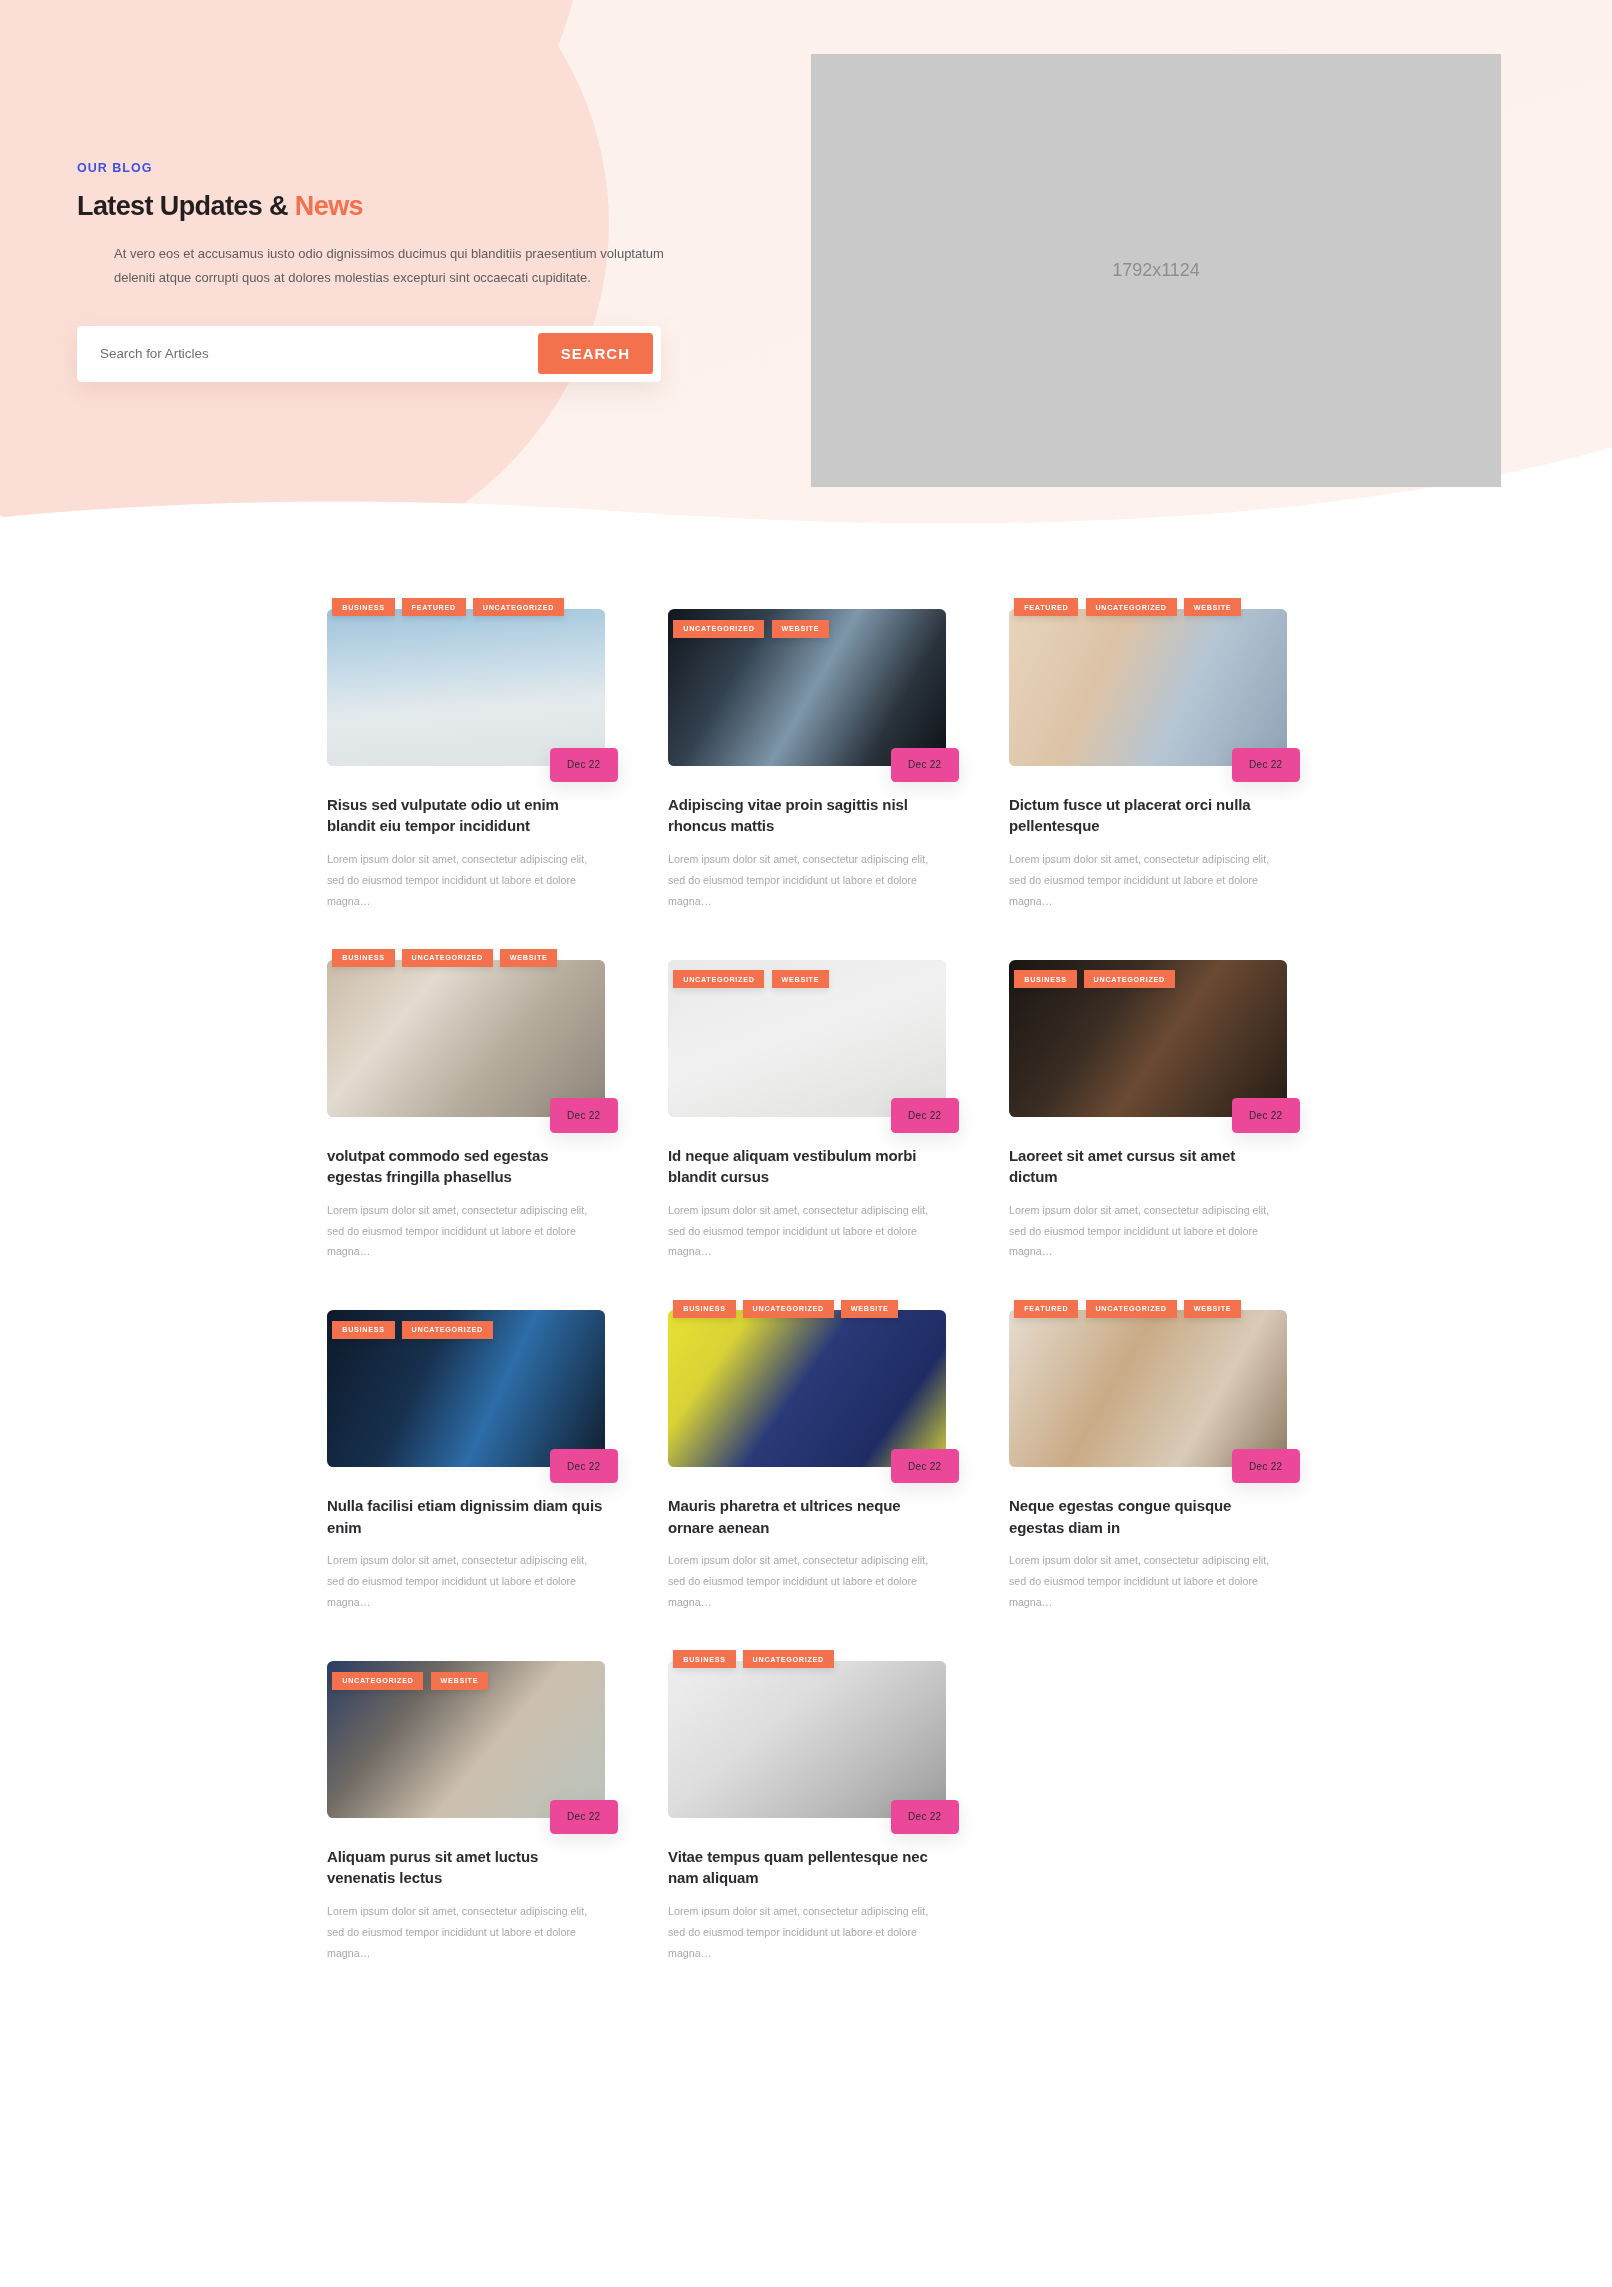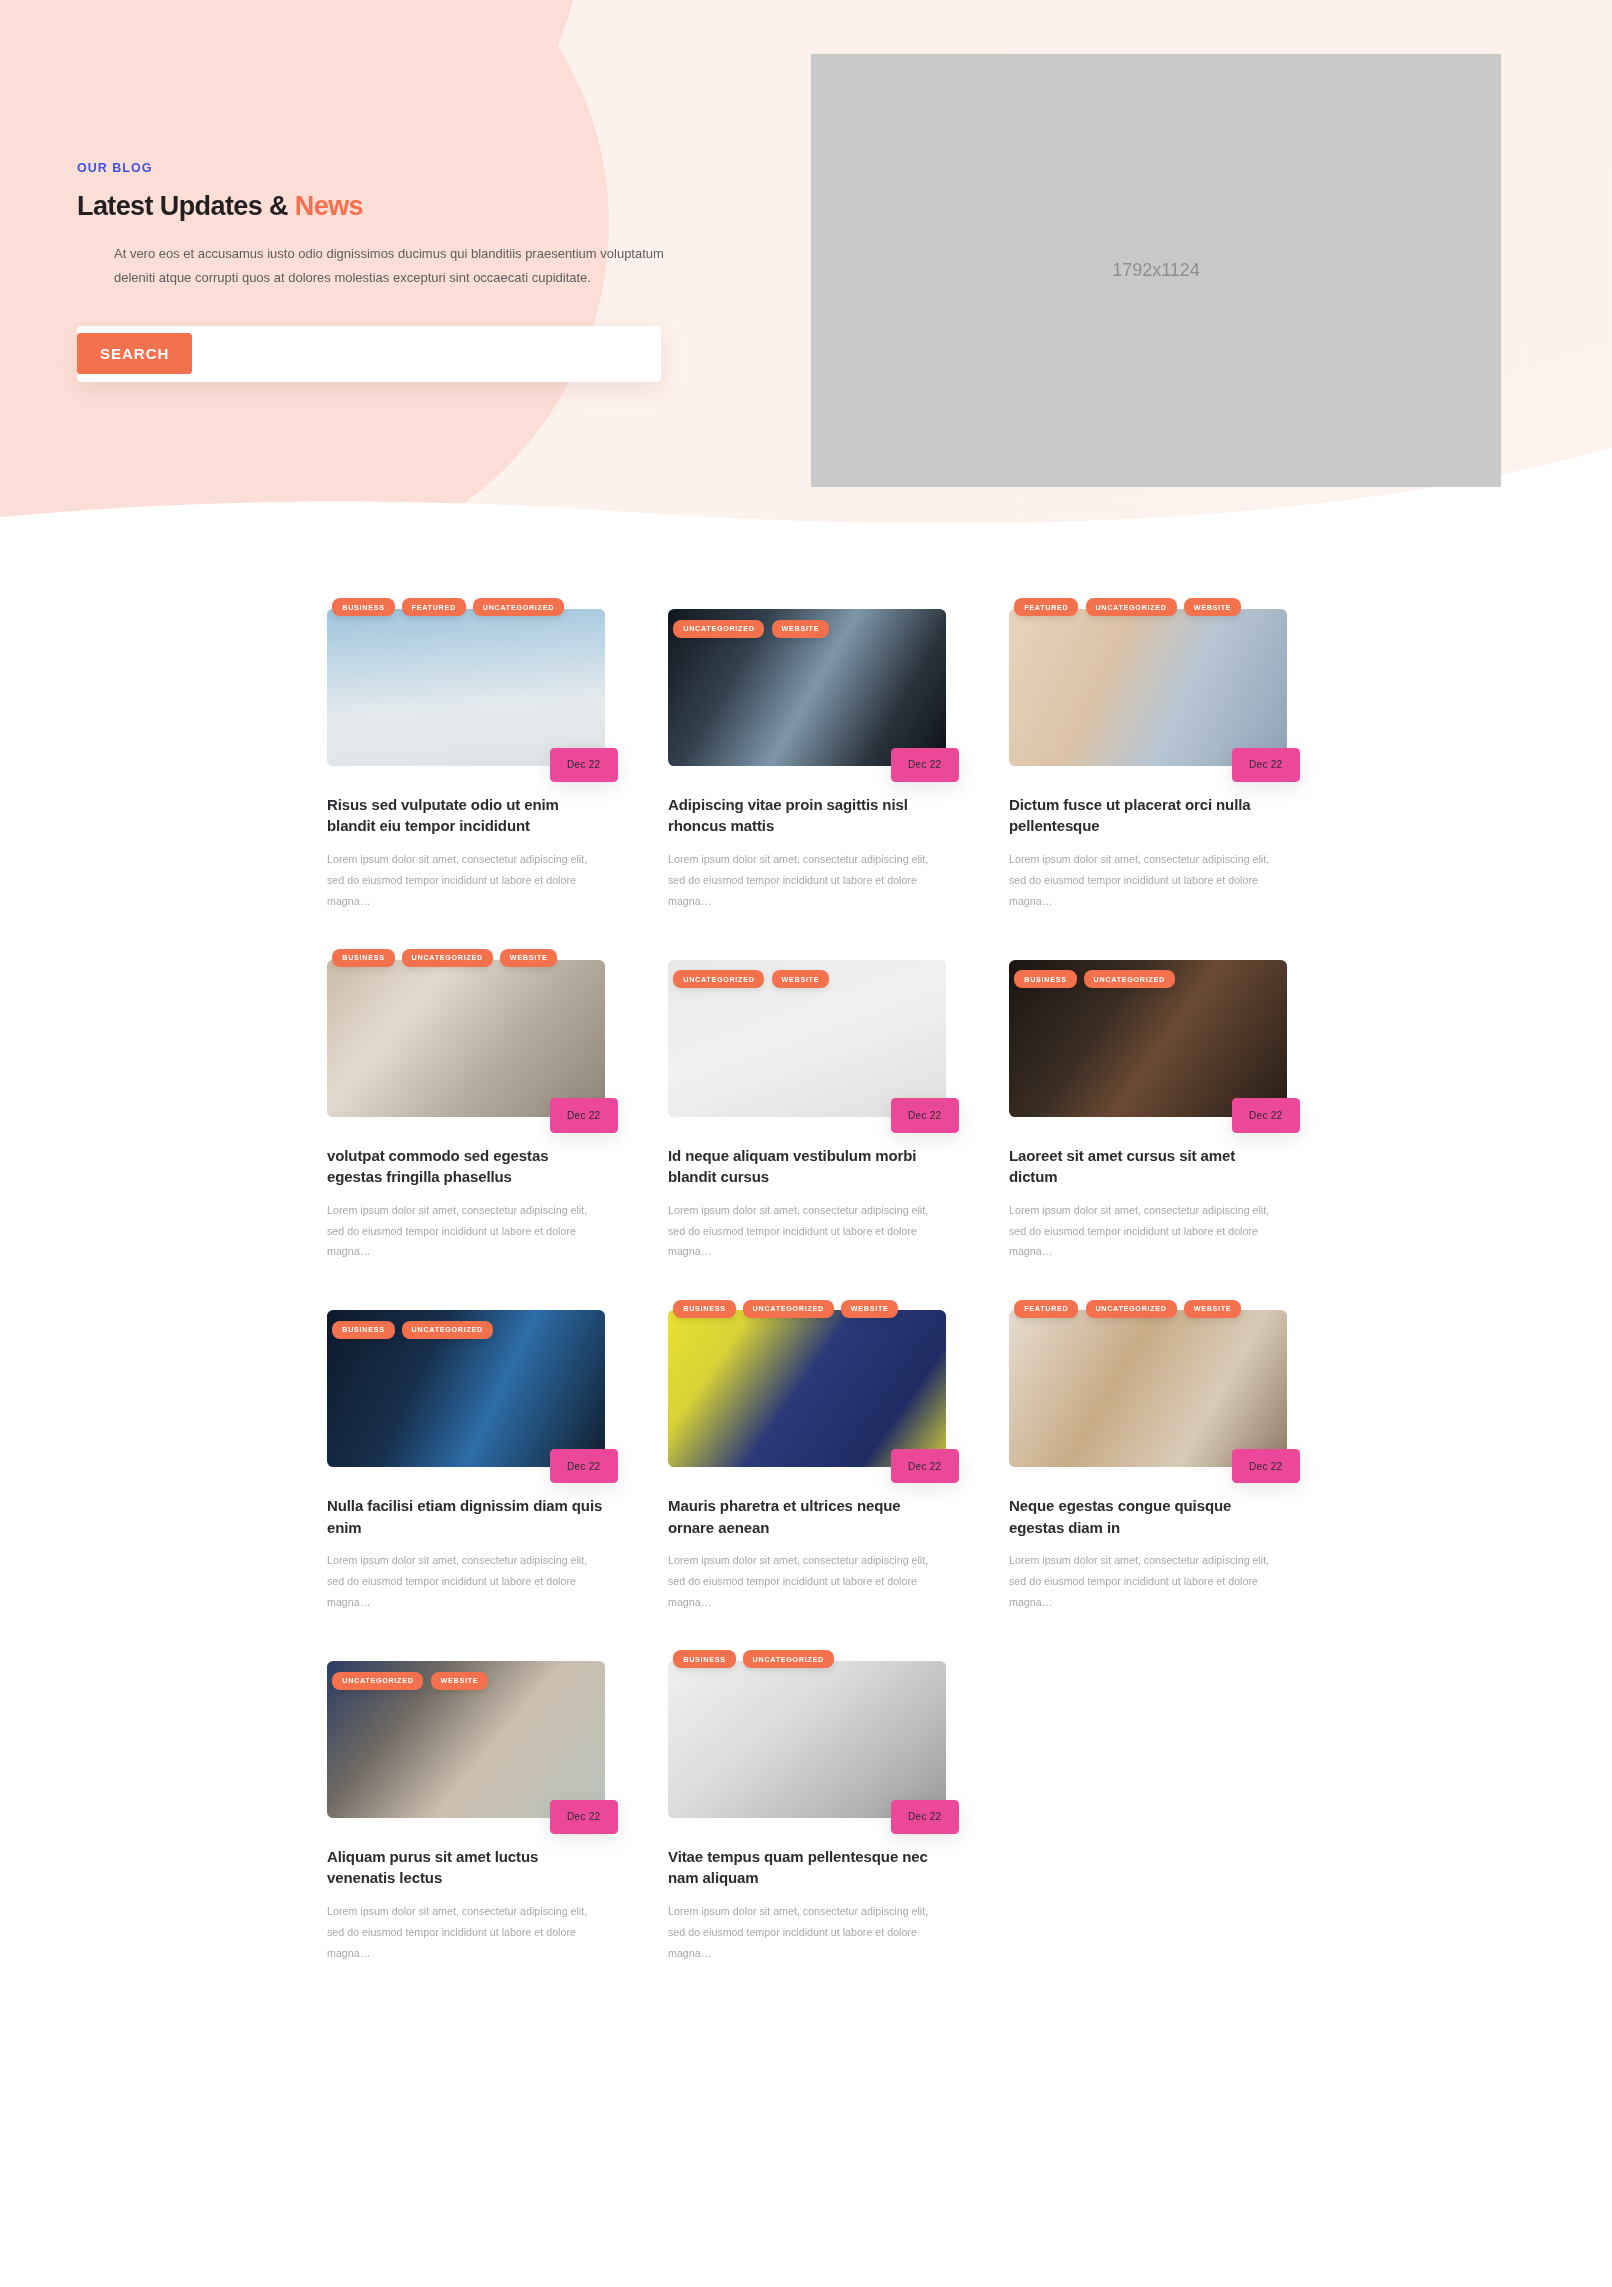--- a/index.html
+++ b/index.html
@@ -167,21 +167,21 @@
   .tags.overhang { top: -10.7px; }
   .tags.inside { top: 10.7px; }
   .tag {
     display: inline-block;
     background: #f4714e;
     color: #ffffff;
     font-size: 7.2px;
     font-weight: bold;
     letter-spacing: 0.7px;
     padding: 5.4px 9.9px 5.4px 9.9px;
-    border-radius: 8px;
+    border-radius: 0;
     text-transform: uppercase;
     box-shadow: 0 2.7px 6.3px rgba(0,0,0,0.10);
     white-space: nowrap;
     line-height: 1;
   }
 
   .date-badge {
     position: absolute;
     right: -12.5px;
     bottom: -16px;
@@ -246,20 +246,21 @@
     <path d="M0,578 C180,560 420,552 700,572 C1100,600 1500,585 1800,500 L1800,620 L0,620 Z" fill="#ffffff"></path>
   </svg>
 
   <div class="hero-inner">
     <div class="hero-copy">
       <div class="eyebrow">OUR BLOG</div>
       <h1 class="hero-title"><span>Latest Updates &amp; </span><span class="accent">News</span></h1>
       <p class="hero-sub">At vero eos et accusamus iusto odio dignissimos ducimus qui blanditiis praesentium voluptatum deleniti atque corrupti quos at dolores molestias excepturi sint occaecati cupiditate.</p>
 
       <form class="searchbar">
+        <input class="search-input" type="text" placeholder="Search for Articles" style="">
         <button class="search-btn" type="submit">SEARCH</button>
       </form>
     </div>
 
     <div class="hero-image">
       <span class="hero-image-label">1792x1124</span>
     </div>
   </div>
 </section>
 

